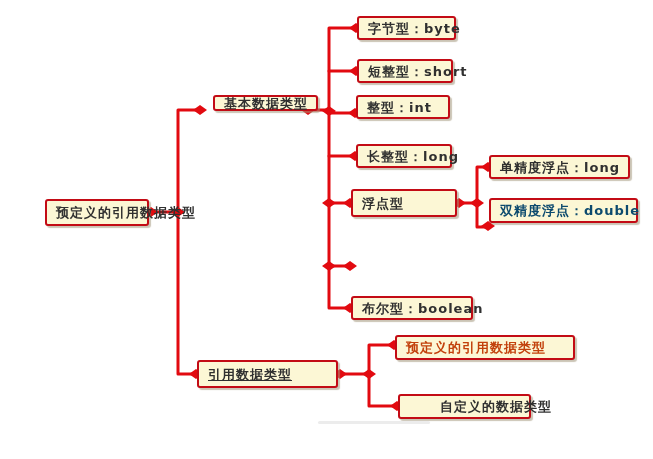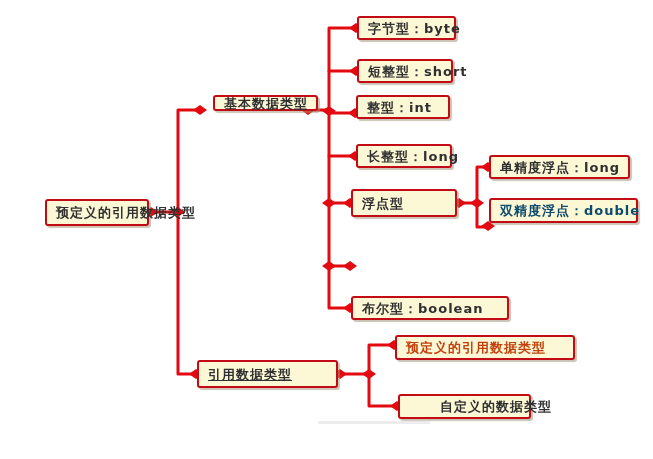--- a/index.html
+++ b/index.html
@@ -86,21 +86,21 @@
     </div>
     <div class="node" style="left: 351px; top: 189px; width: 106px; height: 28px; background: rgb(252, 247, 213); border-color: rgb(195, 11, 21); color: rgb(48, 48, 48);">
       <span>浮点型</span>
     </div>
     <div class="node" style="left: 489px; top: 155px; width: 141px; height: 24px; background: rgb(252, 247, 213); border-color: rgb(195, 11, 21); color: rgb(48, 48, 48);">
       <span>单精度浮点：long</span>
     </div>
     <div class="node" style="left: 489px; top: 198px; width: 149px; height: 25px; background: rgb(252, 247, 213); border-color: rgb(195, 11, 21); color: #0c4a6e;">
       <span>双精度浮点：double</span>
     </div>
-    <div class="node" style="left: 351px; top: 296px; width: 158px; height: 24px; background: rgb(252, 247, 213); border-color: rgb(195, 11, 21); color: rgb(48, 48, 48);">
+    <div class="node" style="left: 351px; top: 296px; width: 122px; height: 24px; background: rgb(252, 247, 213); border-color: rgb(195, 11, 21); color: rgb(48, 48, 48);">
       <span>布尔型：boolean</span>
     </div>
     <div class="node" style="left: 197px; top: 360px; width: 141px; height: 28px; background: rgb(252, 247, 213); border-color: rgb(195, 11, 21); color: rgb(48, 48, 48); text-decoration: underline;">
       <span>引用数据类型</span>
     </div>
     <div class="node" style="left: 395px; top: 335px; width: 180px; height: 25px; background: rgb(252, 247, 213); border-color: rgb(195, 11, 21); color: #c2410c;">
       <span>预定义的引用数据类型</span>
     </div>
     <div class="node" style="left: 398px; top: 394px; width: 133px; height: 25px; background: rgb(252, 247, 213); border-color: rgb(195, 11, 21); color: rgb(48, 48, 48); padding-left: 40px;">
       <span>自定义的数据类型</span>

